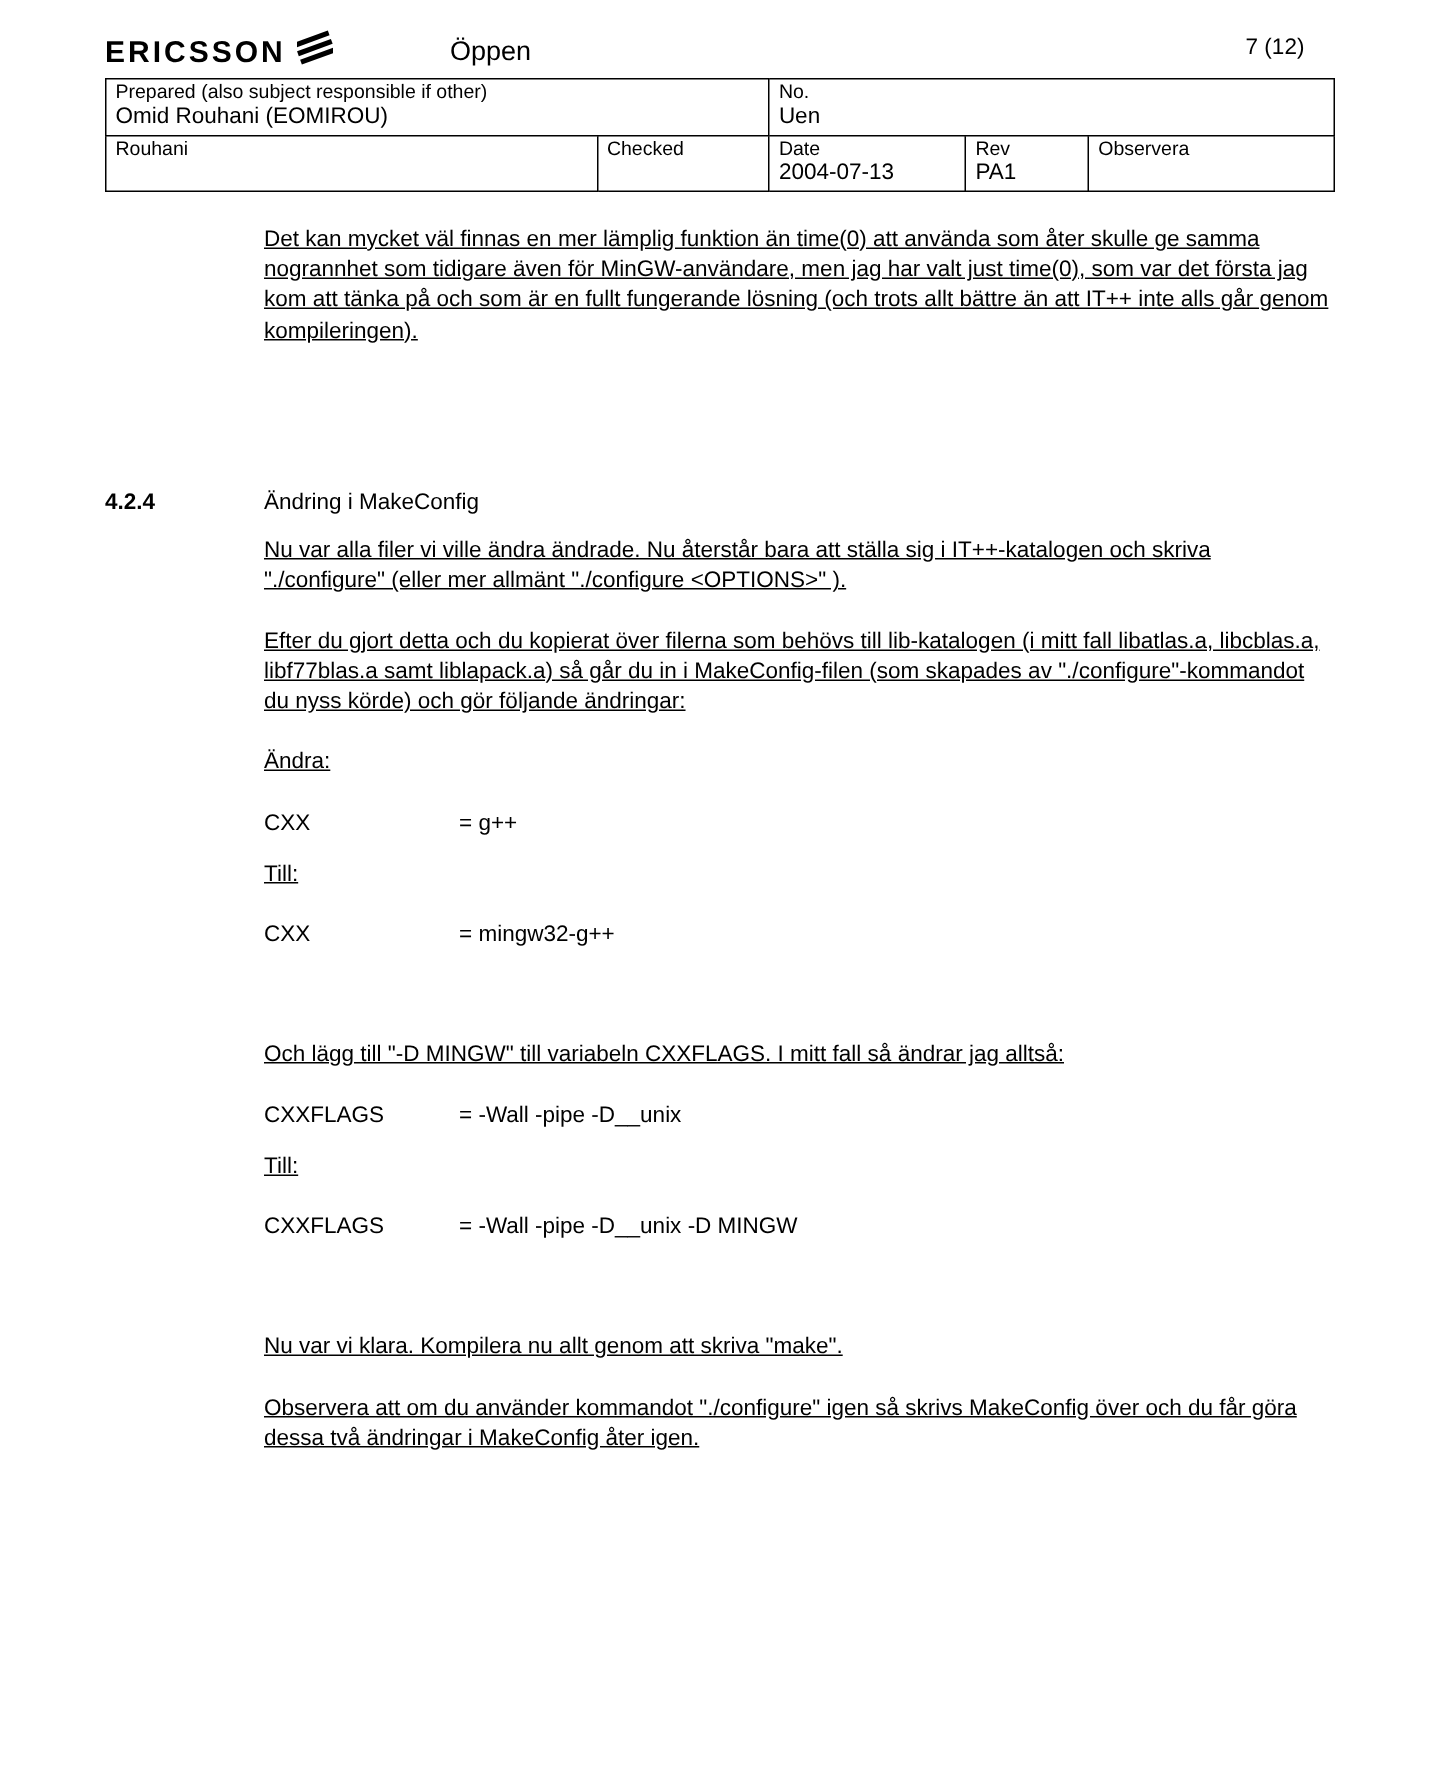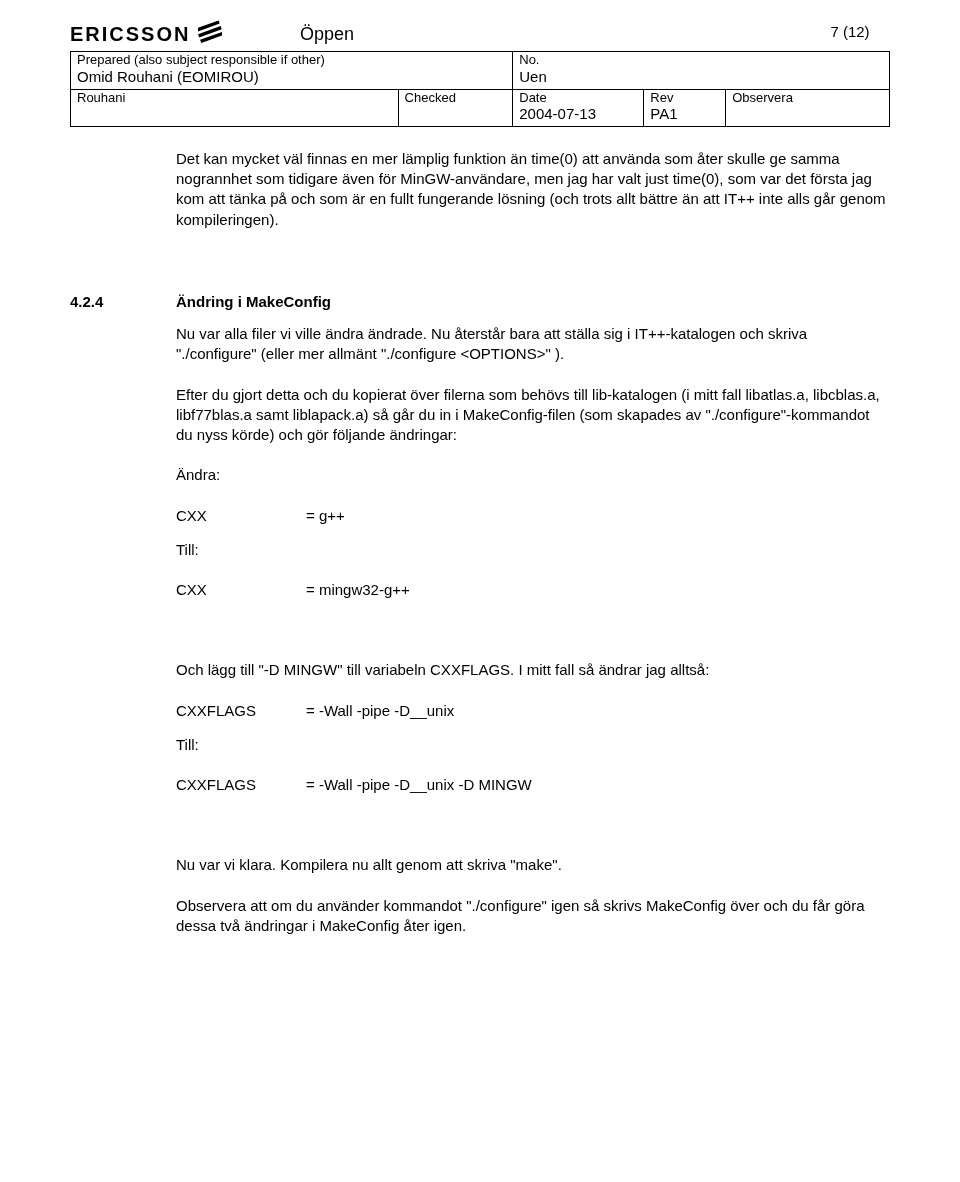--- a/index.html
+++ b/index.html
@@ -64,34 +64,35 @@
   .meta-table .value {
     font-size: 15px;
     line-height: 1.2;
   }
   .content {
     margin-top: 22px;
     margin-left: 106px;
   }
   .para {
     margin-bottom: 20px;
+    text-decoration: underline;
   }
   .section-row {
     display: flex;
-    margin-top: 12px;
+    margin-top: 44px;
     margin-bottom: 12px;
     margin-left: -106px;
   }
   .section-num {
     width: 106px;
     font-weight: bold;
     font-size: 15px;
   }
   .section-title {
-    font-weight: bold;
+    font-weight: normal;
     font-size: 15px;
   }
   .kv-row {
     display: flex;
     margin-bottom: 14px;
   }
   .kv-key {
     width: 130px;
   }
   .spacer-lg { height: 30px; }

